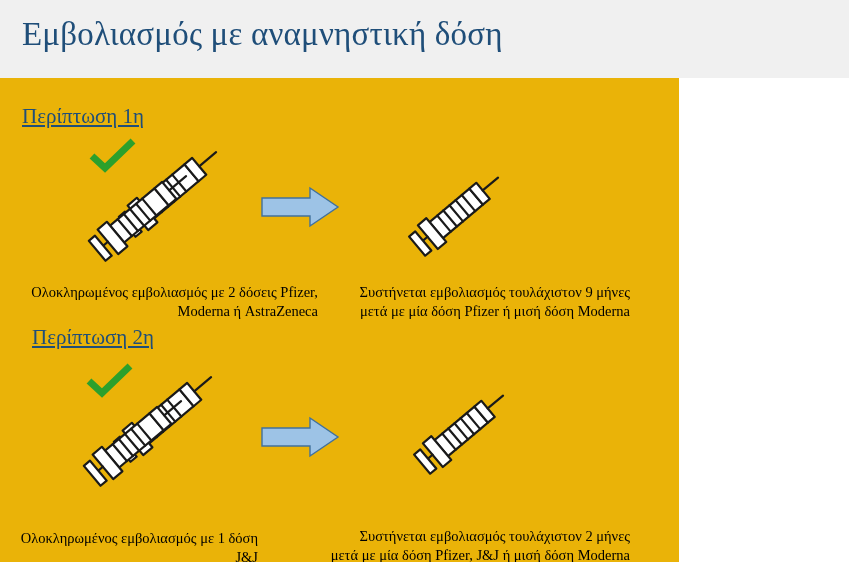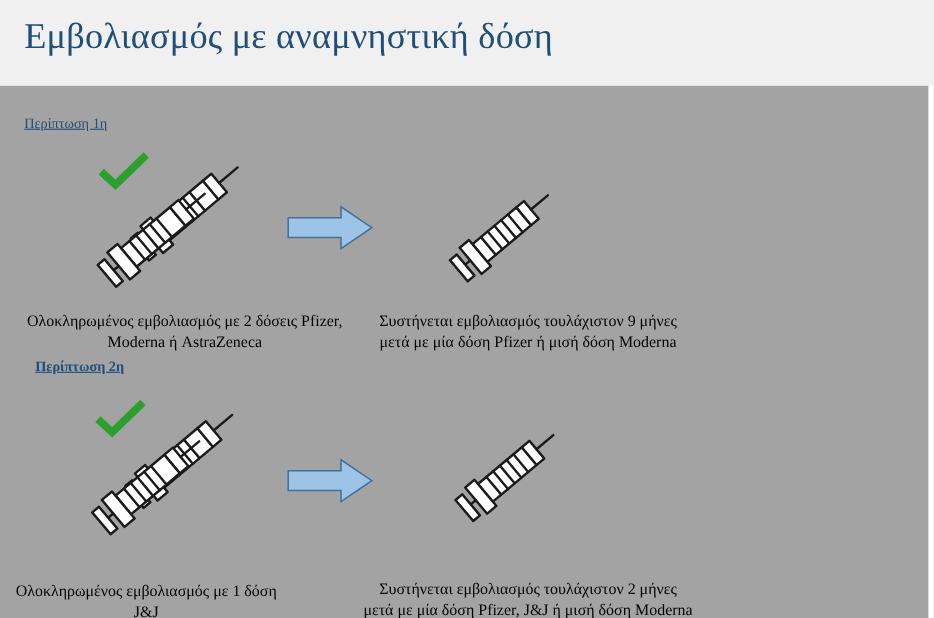--- a/index.html
+++ b/index.html
@@ -10,23 +10,23 @@
     width: 849px;
     height: 562px;
     background: #ffffff;
     font-family: "Liberation Serif", serif;
     overflow: hidden;
     position: relative;
   }
   .slide {
     position: absolute;
     left: 0; top: 0;
-    width: 844px;
+    width: 679px;
     height: 562px;
-    background: #a3a3a3;
+    background: #eab308;
   }
   .header-band {
     position: absolute;
     left: 0; top: 0;
     width: 849px;
     height: 78px;
     background: #f0f0f0;
   }
   .slide-title {
     position: absolute;
@@ -35,34 +35,34 @@
     font-size: 33px;
     color: #1f4e79;
     font-family: "Liberation Serif", serif;
     letter-spacing: 0.2px;
     white-space: nowrap;
   }
 
   
   .case-label {
     position: absolute;
-    font-size: 13px;
+    font-size: 21px;
     color: #1f4e79;
     text-decoration: underline;
     white-space: nowrap;
     font-family: "Liberation Serif", serif;
   }
   .case1-label { left: 22px; top: 104px; }
-  .case2-label { left: 32px; top: 325px; font-weight: bold; }
+  .case2-label { left: 32px; top: 325px; }
 
   .caption {
     position: absolute;
     font-size: 14.5px;
     color: #000000;
-    text-align: center;
+    text-align: right;
     line-height: 1.32;
     font-family: "Liberation Serif", serif;
   }
   .cap1-left  { left: 18px;  top: 283px; width: 300px; }
   .cap1-right { left: 330px; top: 283px; width: 300px; }
   .cap2-left  { left: 8px;   top: 497px; width: 250px; margin-top: 32px; }
   .cap2-right { left: 330px; top: 500px; width: 300px; margin-top: 27px; }
 
   
   .gfx {

